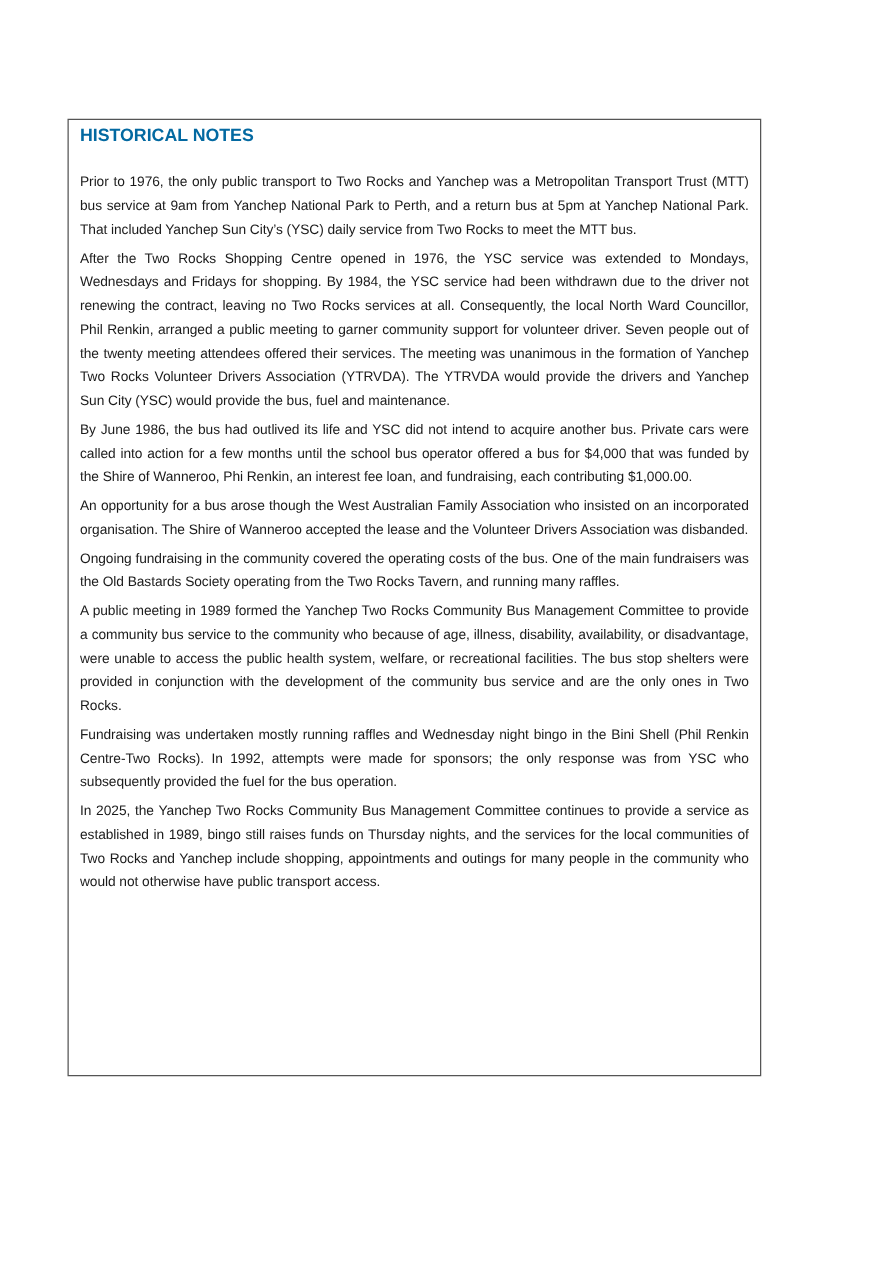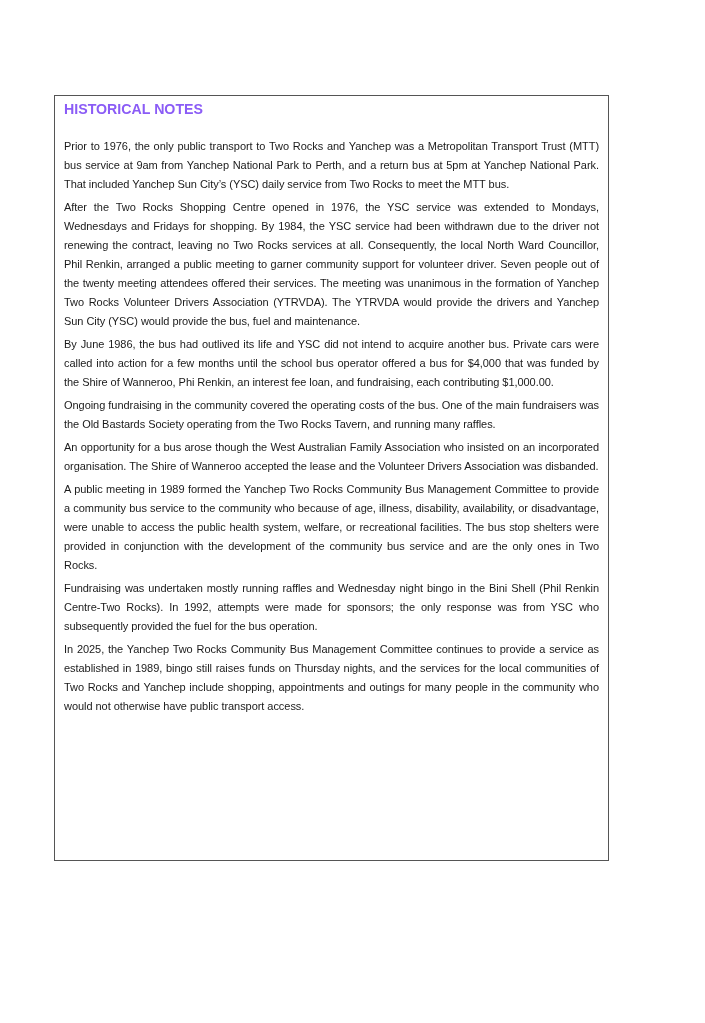--- a/index.html
+++ b/index.html
@@ -23,36 +23,36 @@
       height: 766px;
       border: 1.5px solid #555555;
       box-sizing: border-box;
       padding: 4px 9px 0 9px;
     }
     .notes-title {
       font-weight: bold;
       font-size: 14.2px;
       line-height: 19px;
       margin: 0 0 18px 0;
-      color: #8b5cf6;
+      color: #0369a1;
     }
     .notes-paragraph {
       font-size: 11px;
       line-height: 19px;
       text-align: justify;
       margin: 4px 0 4px 0;
       letter-spacing: -0.05px;
     }
   </style>
 </head>
 <body>
 
 <div class="notes-box">
   <div class="notes-title">HISTORICAL NOTES</div>
   <p class="notes-paragraph">Prior to 1976, the only public transport to Two Rocks and Yanchep was a Metropolitan Transport Trust (MTT) bus service at 9am from Yanchep National Park to Perth, and a return bus at 5pm at Yanchep National Park.  That included Yanchep Sun City’s (YSC) daily service from Two Rocks to meet the MTT bus.</p>
   <p class="notes-paragraph">After the Two Rocks Shopping Centre opened in 1976, the YSC service was extended to Mondays, Wednesdays and Fridays for shopping.  By 1984, the YSC service had been withdrawn due to the driver not renewing the contract, leaving no Two Rocks services at all.  Consequently, the local North Ward Councillor, Phil Renkin, arranged a public meeting to garner community support for volunteer driver. Seven people out of the twenty meeting attendees offered their services. The meeting was unanimous in the formation of Yanchep Two Rocks Volunteer Drivers Association (YTRVDA). The YTRVDA would provide the drivers and Yanchep Sun City (YSC) would provide the bus, fuel and maintenance.</p>
   <p class="notes-paragraph">By June 1986, the bus had outlived its life and YSC did not intend to acquire another bus.  Private cars were called into action for a few months until the school bus operator offered a bus for $4,000 that was funded by the Shire of Wanneroo, Phi Renkin, an interest fee loan, and fundraising, each contributing $1,000.00.</p>
+  <p class="notes-paragraph">An opportunity for a bus arose though the West Australian Family Association who insisted on an incorporated organisation.  The Shire of Wanneroo accepted the lease and  the Volunteer Drivers Association was disbanded.</p>
   <p class="notes-paragraph">Ongoing fundraising in the community covered the operating costs of the bus.  One of the main fundraisers was the Old Bastards Society operating from the Two Rocks Tavern, and running many raffles.</p>
-  <p class="notes-paragraph">An opportunity for a bus arose though the West Australian Family Association who insisted on an incorporated organisation.  The Shire of Wanneroo accepted the lease and  the Volunteer Drivers Association was disbanded.</p>
   <p class="notes-paragraph">A public meeting in 1989 formed the Yanchep Two Rocks Community Bus Management Committee to provide a community bus service to the community who because of age, illness, disability, availability, or disadvantage, were unable to access the public health system, welfare, or recreational facilities. The bus stop shelters were provided in conjunction with the development of the community bus service and are the only ones in Two Rocks.</p>
   <p class="notes-paragraph">Fundraising was undertaken mostly running raffles and Wednesday night bingo in the Bini Shell (Phil Renkin Centre-Two Rocks). In 1992, attempts were made for sponsors; the only response was from YSC who subsequently provided the fuel for the bus operation.</p>
   <p class="notes-paragraph">In 2025, the Yanchep Two Rocks Community Bus Management Committee continues to provide a service as established in 1989, bingo still raises funds on Thursday nights, and the services for the local communities of Two Rocks and Yanchep include shopping, appointments and outings for many people in the community who would not otherwise have public transport access.</p>
 </div>
 
 </body></html>

